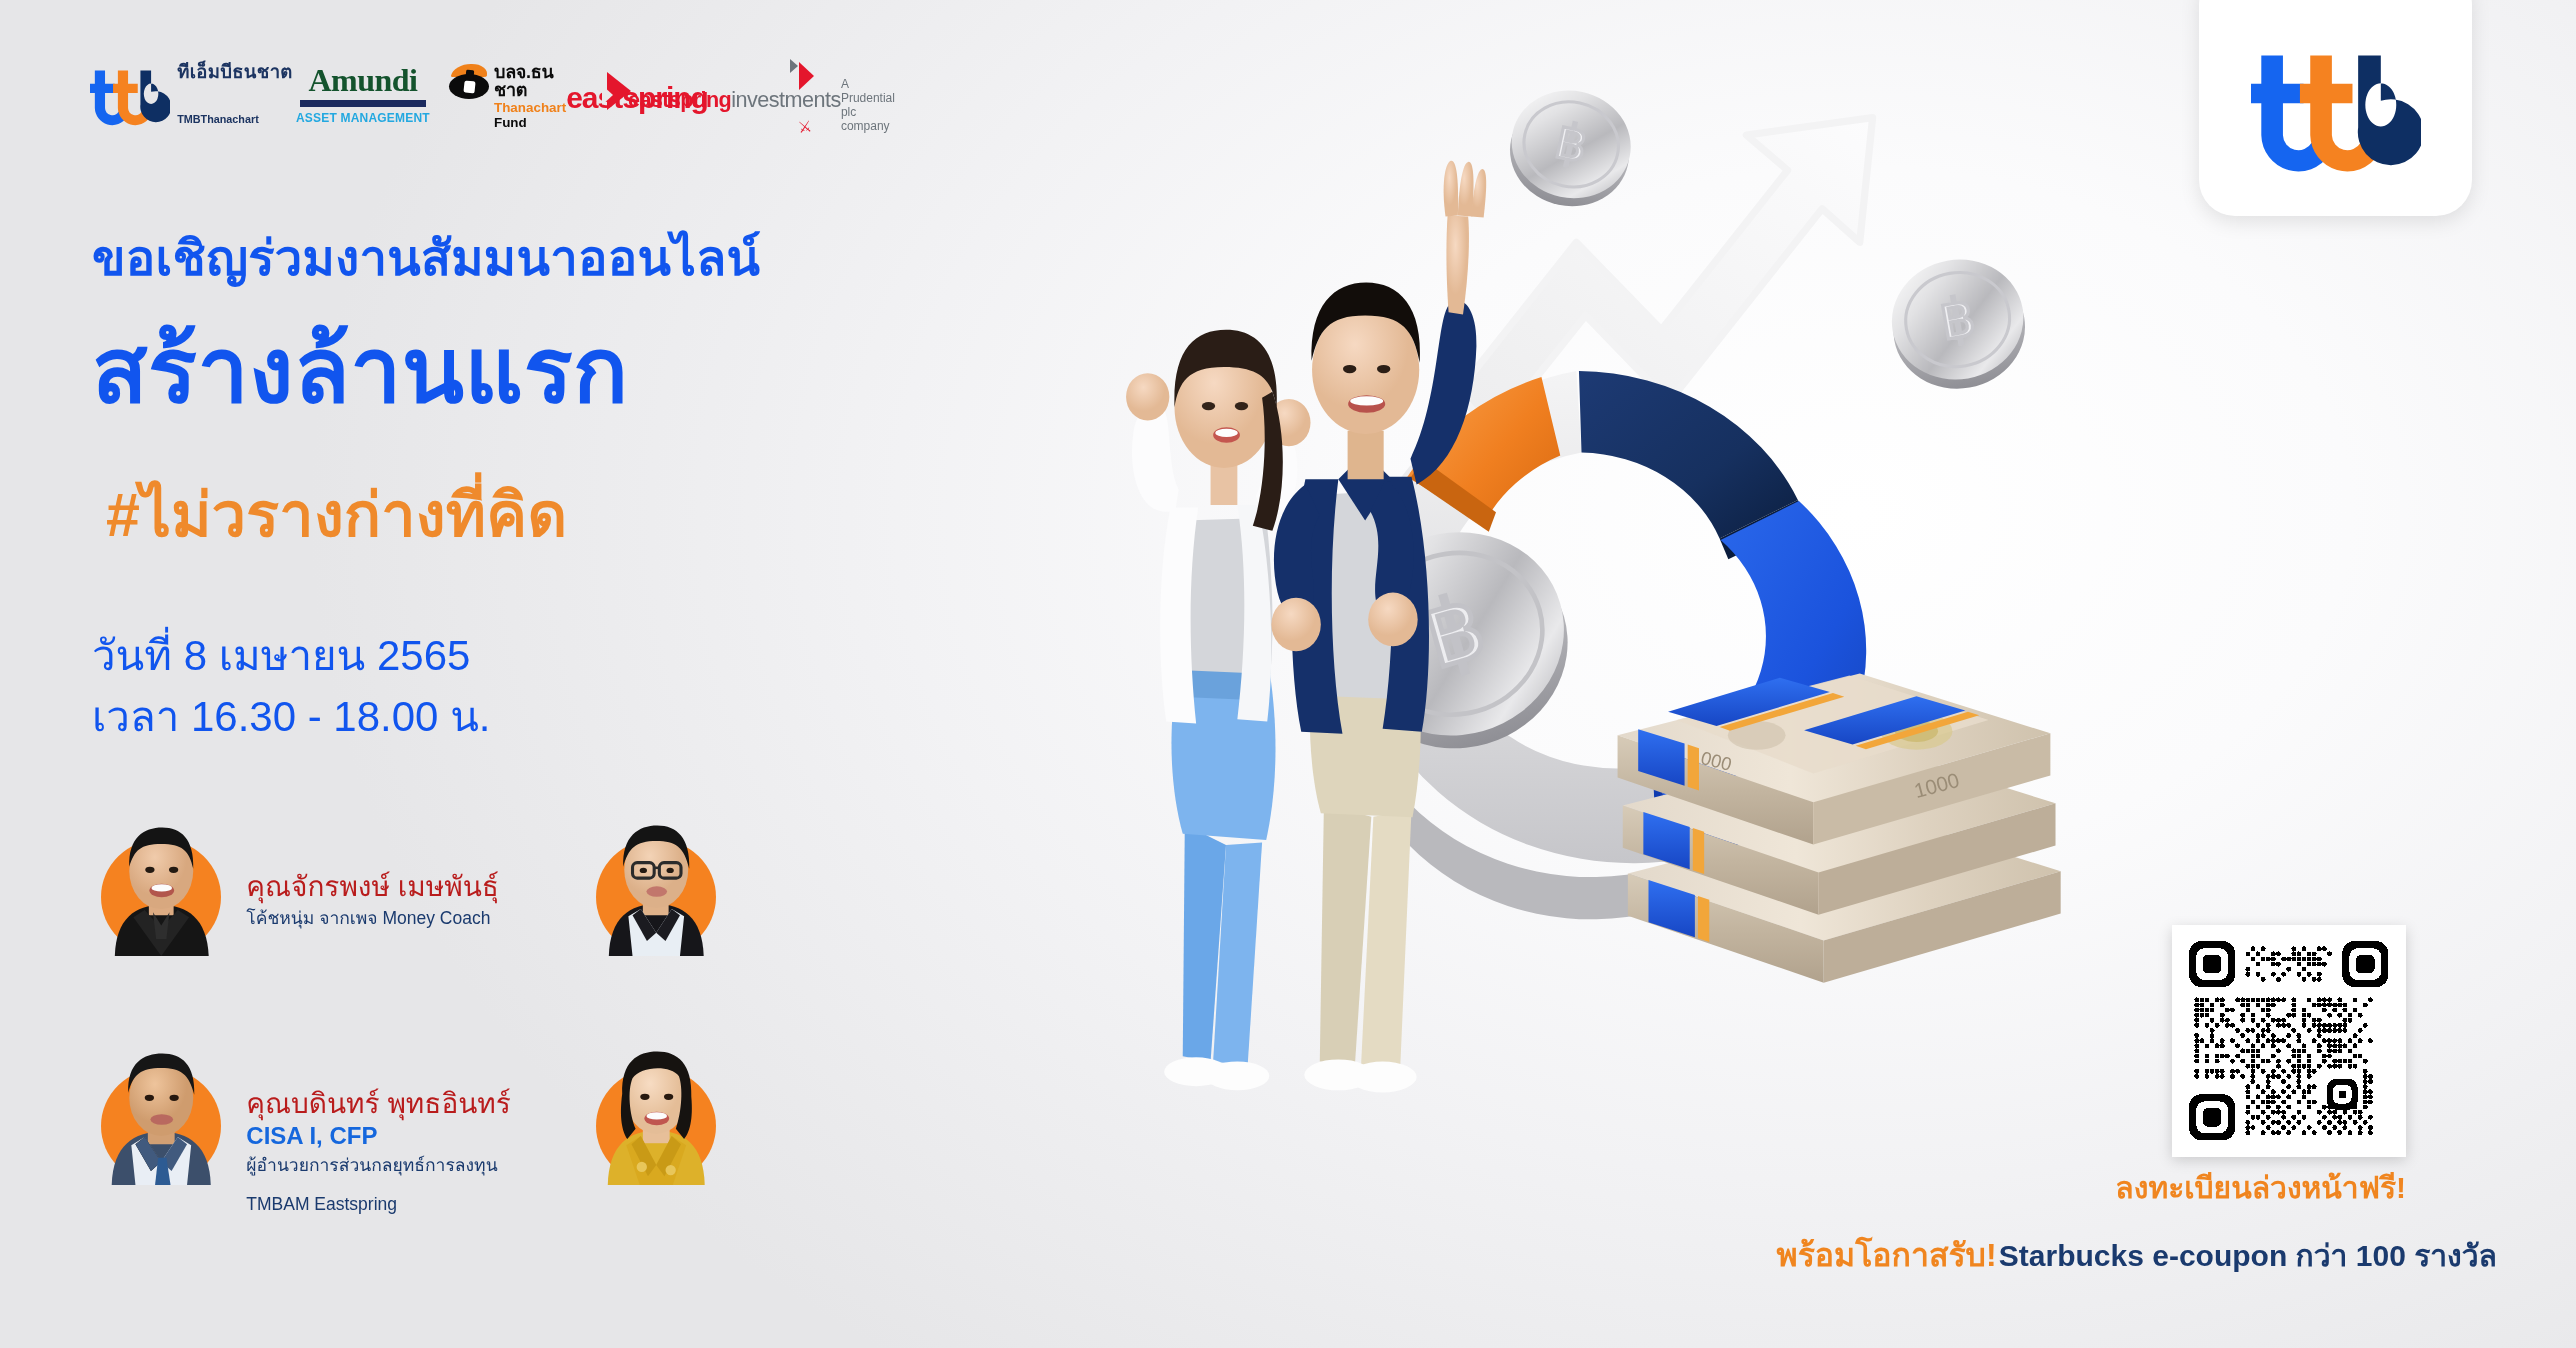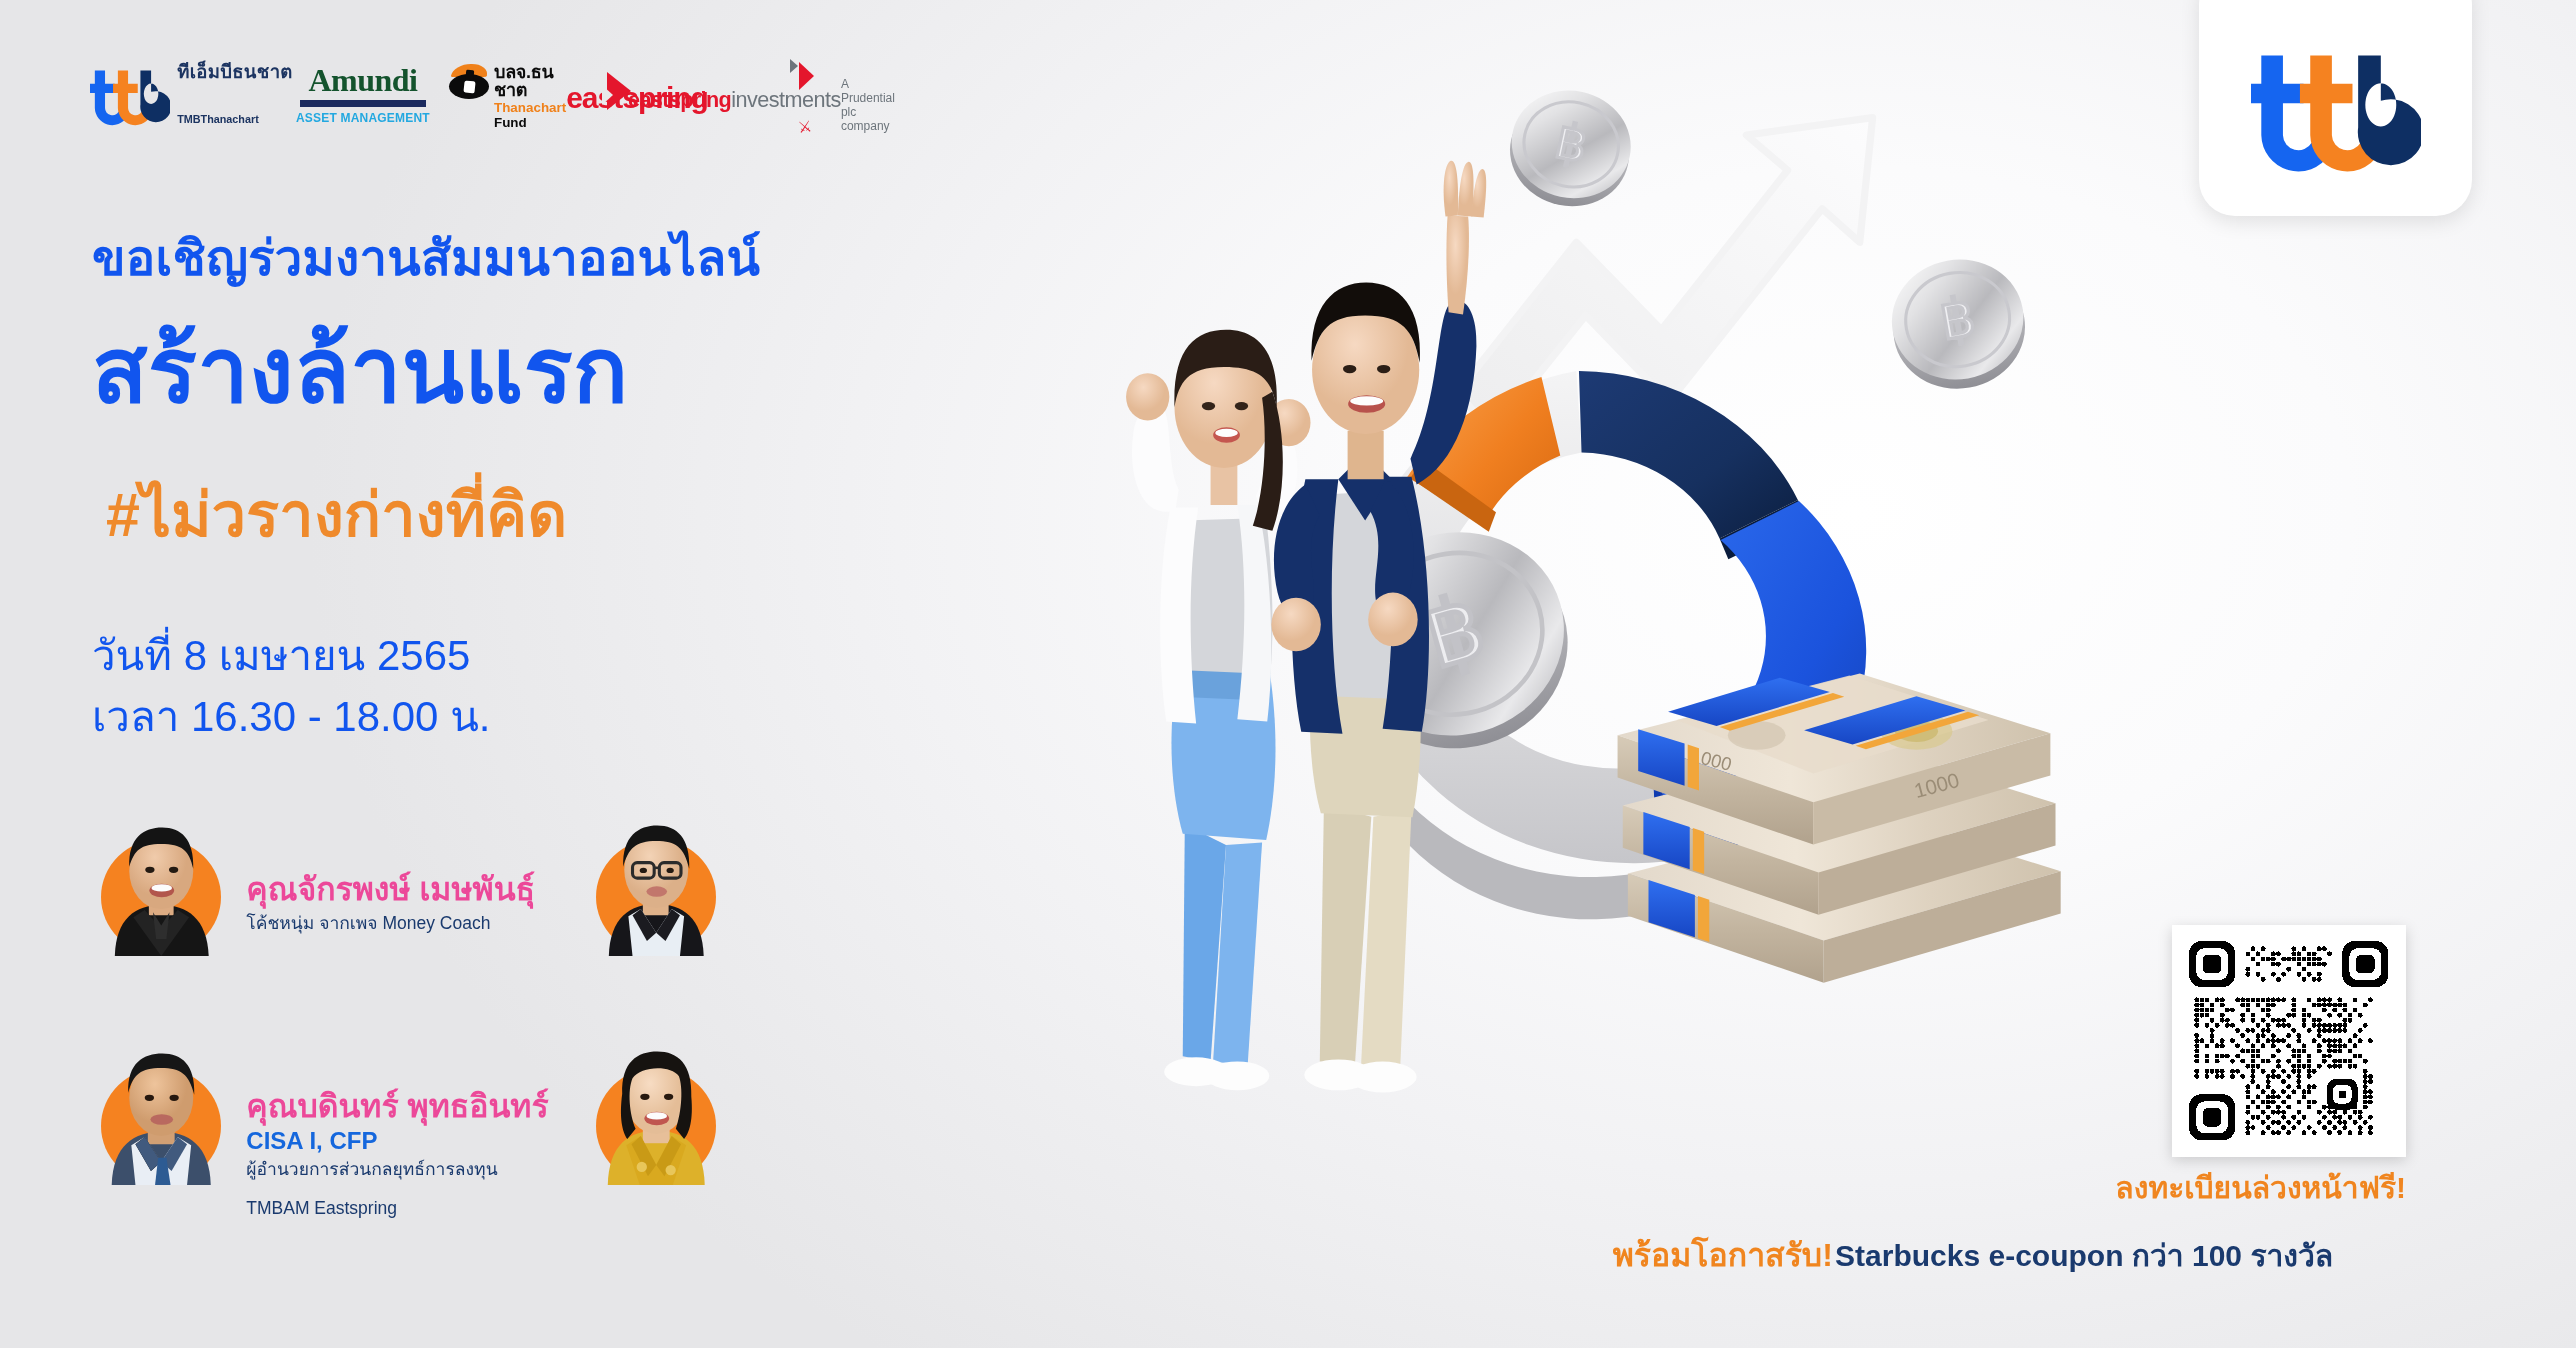--- a/index.html
+++ b/index.html
@@ -72,31 +72,31 @@
 
   
   .speakers { position:absolute; left:88px; top:809px; width:1010px; }
   .sp-row { display:flex; }
   .sp { display:flex; align-items:flex-start; }
   .sp-photo { position:relative; width:147px; height:147px; flex:none; }
   .sp-photo .blob { position:absolute; left:13.4px; top:30px; width:120px; height:116px; background:#f58220; border-radius:50%; }
   .sp-photo .person { position:absolute; inset:0; }
   .sp-txt { padding-left:11.3px; padding-top:61px; }
   .sp-lead { font-size:20.6px; color:#1567dd; line-height:1.25; }
-  .sp-name { font-size:32px; font-weight:700; color:#ec4899; line-height:1.22; white-space:nowrap; }
+  .sp-name { font-size:28px; font-weight:400; color:#b91c1c; line-height:1.22; white-space:nowrap; }
   .sp-cred { font-size:24px; font-weight:700; color:#1567dd; line-height:1.22; }
   .sp-role { font-size:17.5px; color:#1a3a6e; line-height:1.32; margin-top:3.1px; white-space:nowrap; }
 
   
   .qr-wrap { position:absolute; left:2172px; top:925px; width:234px; height:232px; background:#fff; padding:11.3px;
              box-shadow:0 3.6px 13.4px rgba(0,0,0,.17); }
   .qr-wrap svg { width:100%; height:100%; display:block; }
   .cta-free { position:absolute; left:1824px; top:1164px; width:582px; text-align:right;
               font-size:30px; font-weight:700; color:#f0851f; }
-  .cta-row { position:absolute; left:1535px; top:1229px; width:876px; text-align:center; white-space:nowrap; }
+  .cta-row { position:absolute; left:1621px; top:1229px; width:876px; text-align:right; white-space:nowrap; }
   .cta-row .c-or { font-size:32px; font-weight:700; color:#f0851f; }
   .cta-row .c-nv { font-size:30px; font-weight:700; color:#1a3a6e; }
 
   
   .art { position:absolute; left:1056px; top:0; width:1185px; height:1211px; }
   .art svg { width:100%; height:100%; }
 </style>
 </head>
 <body>
 

